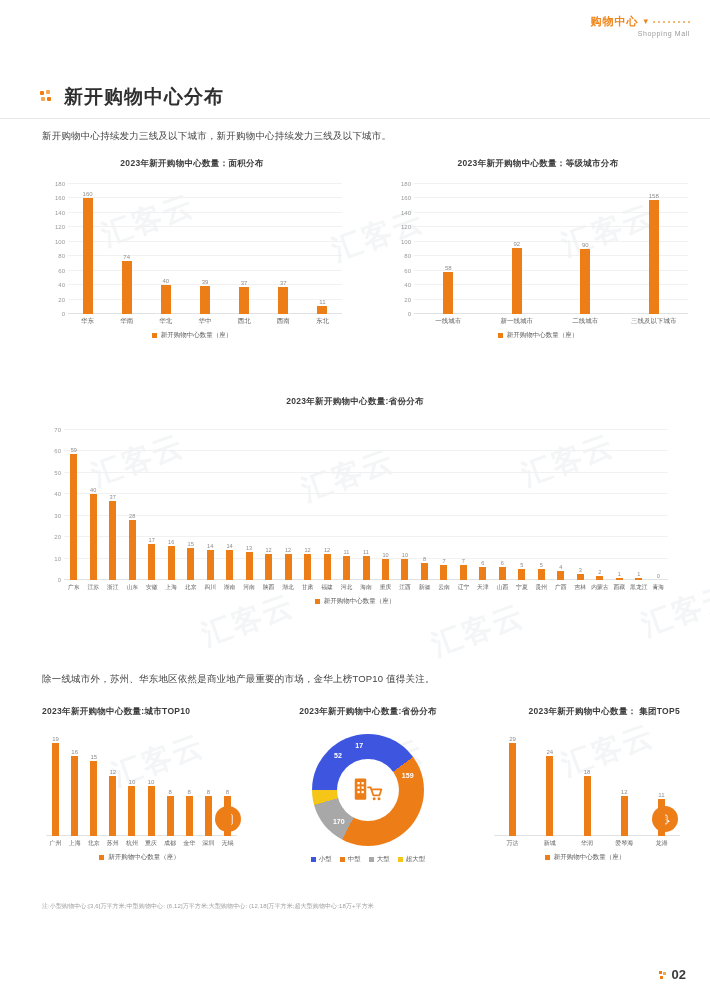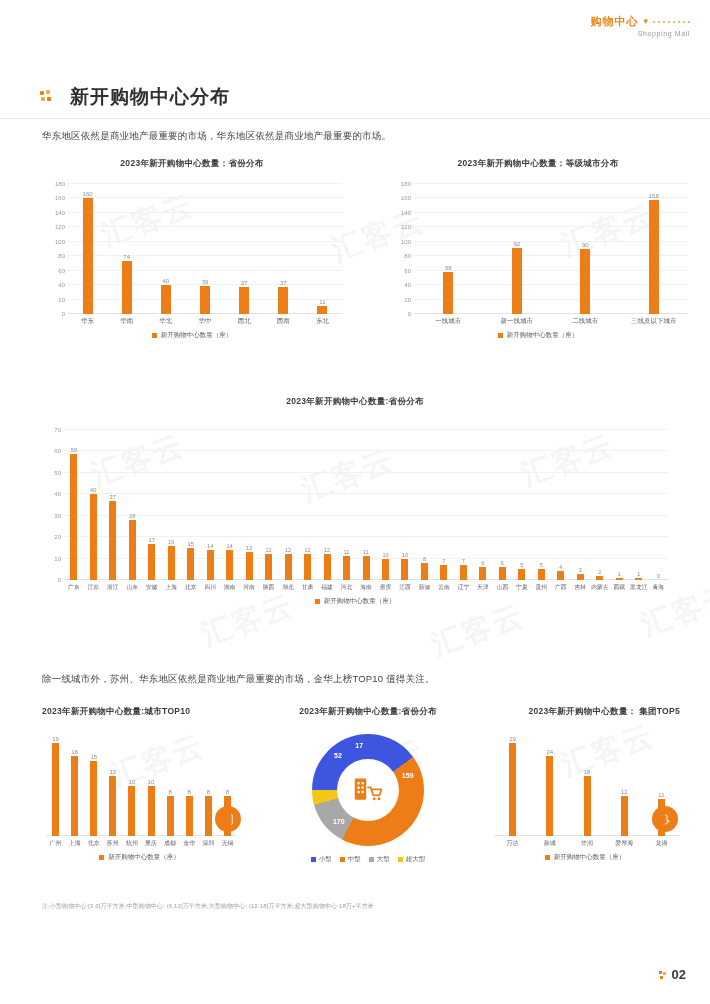--- a/index.html
+++ b/index.html
@@ -28,21 +28,21 @@
   
   .hdr { position:absolute; right: 20px; top: 14px; text-align: right; }
   .hdr-cn { color:#F08519; font-size: 11px; font-weight: bold; letter-spacing:1px; }
   .hdr-en { color:#9a9a9a; font-size: 7px; letter-spacing:0.6px; margin-top:1px; }
   .hdr-row { display:flex; align-items:center; justify-content:flex-end; gap:5px;}
   .hdr-dots { display:flex; align-items:center; gap:3px; }
   .hdr-chev { color:#F08519; font-size:9px; line-height:1; }
   .hdr-dot { width:2px; height:2px; background:#F0A33C; border-radius:50%; }
 
   
-  .sect { position:absolute; left:40px; top:84px; display:flex; align-items:center; gap:16px;}
+  .sect { position:absolute; left:40px; top:84px; display:flex; align-items:center; gap:10px;}
   .sect-mark { width:14px; height:14px; position:relative; }
   .sect-mark i { position:absolute; width:4px; height:4px; background:#F07C12; border-radius:1px; }
   .sect-mark i:nth-child(1){ left:0; top:1px;}
   .sect-mark i:nth-child(2){ left:6px; top:0px; background:#F5A84E;}
   .sect-mark i:nth-child(3){ left:1px; top:7px; background:#F5A84E;}
   .sect-mark i:nth-child(4){ left:7px; top:7px;}
   .sect-title { font-size:19px; font-weight:bold; color:#2f2f2f; letter-spacing:1px; }
   .rule { position:absolute; left:0; top:118px; width:710px; height:1px; background:#e8e8e8; }
 
   .lead { position:absolute; font-size:9.5px; color:#444; letter-spacing:0.2px; }
@@ -156,25 +156,25 @@
     <span class="sect-mark">
         <i></i>
         <i></i>
         <i></i>
         <i></i>
       </span>
     <span class="sect-title">新开购物中心分布</span>
   </div>
   <div class="rule"></div>
 
-  <div class="lead lead1">华东地区依然是商业地产最重要的市场，华东地区依然是商业地产最重要的市场。</div>
+  <div class="lead lead1">新开购物中心持续发力三线及以下城市，新开购物中心持续发力三线及以下城市。</div>
   <div class="lead lead3">除一线城市外，苏州、华东地区依然是商业地产最重要的市场，金华上榜TOP10 值得关注。</div>
 
   <div class="chart" id="chart-region">
-    <div class="ch-title">2023年新开购物中心数量：省份分布</div>
+    <div class="ch-title">2023年新开购物中心数量：面积分布</div>
     <div class="plot">
         <div class="axis-base" style="bottom: 0%;"></div>
         <div class="ytick" style="bottom: 0%; transform: translateY(50%);">0</div>
         <div class="grid-line" style="bottom: 11.1111%;"></div>
         <div class="ytick" style="bottom: 11.1111%; transform: translateY(50%);">20</div>
         <div class="grid-line" style="bottom: 22.2222%;"></div>
         <div class="ytick" style="bottom: 22.2222%; transform: translateY(50%);">40</div>
         <div class="grid-line" style="bottom: 33.3333%;"></div>
         <div class="ytick" style="bottom: 33.3333%; transform: translateY(50%);">60</div>
         <div class="grid-line" style="bottom: 44.4444%;"></div>

